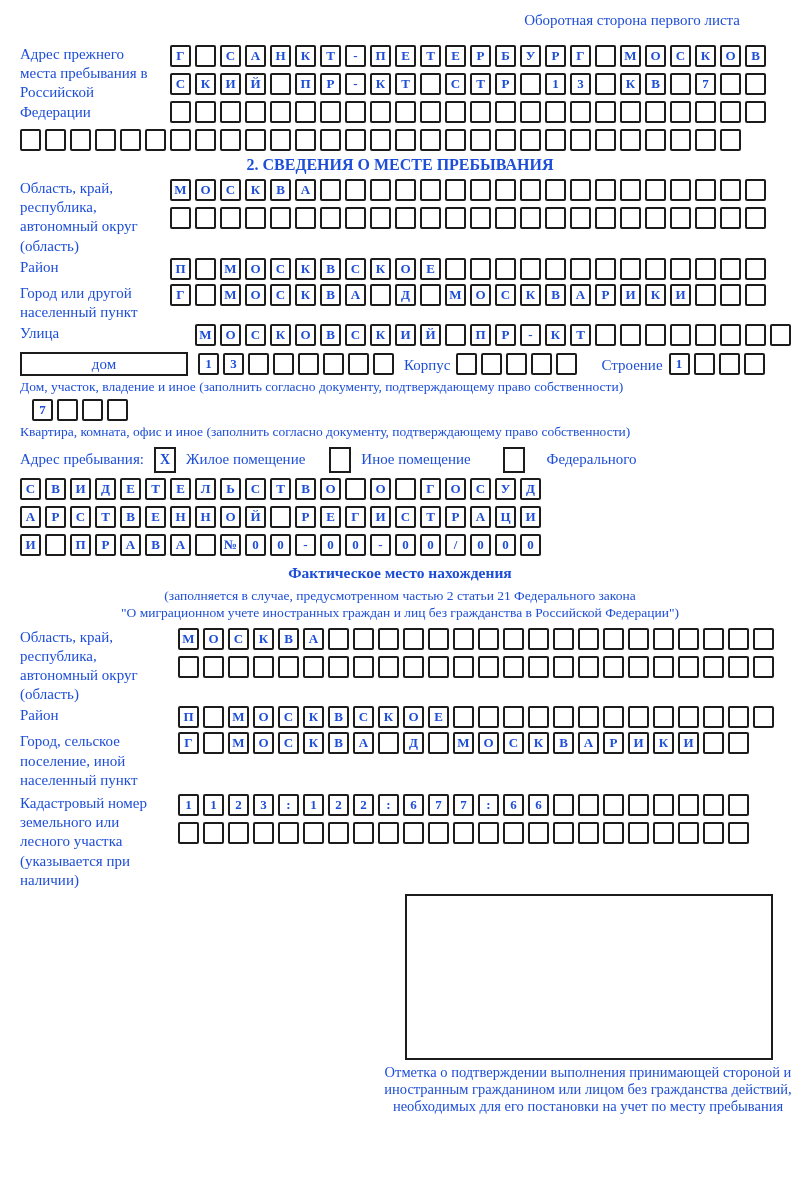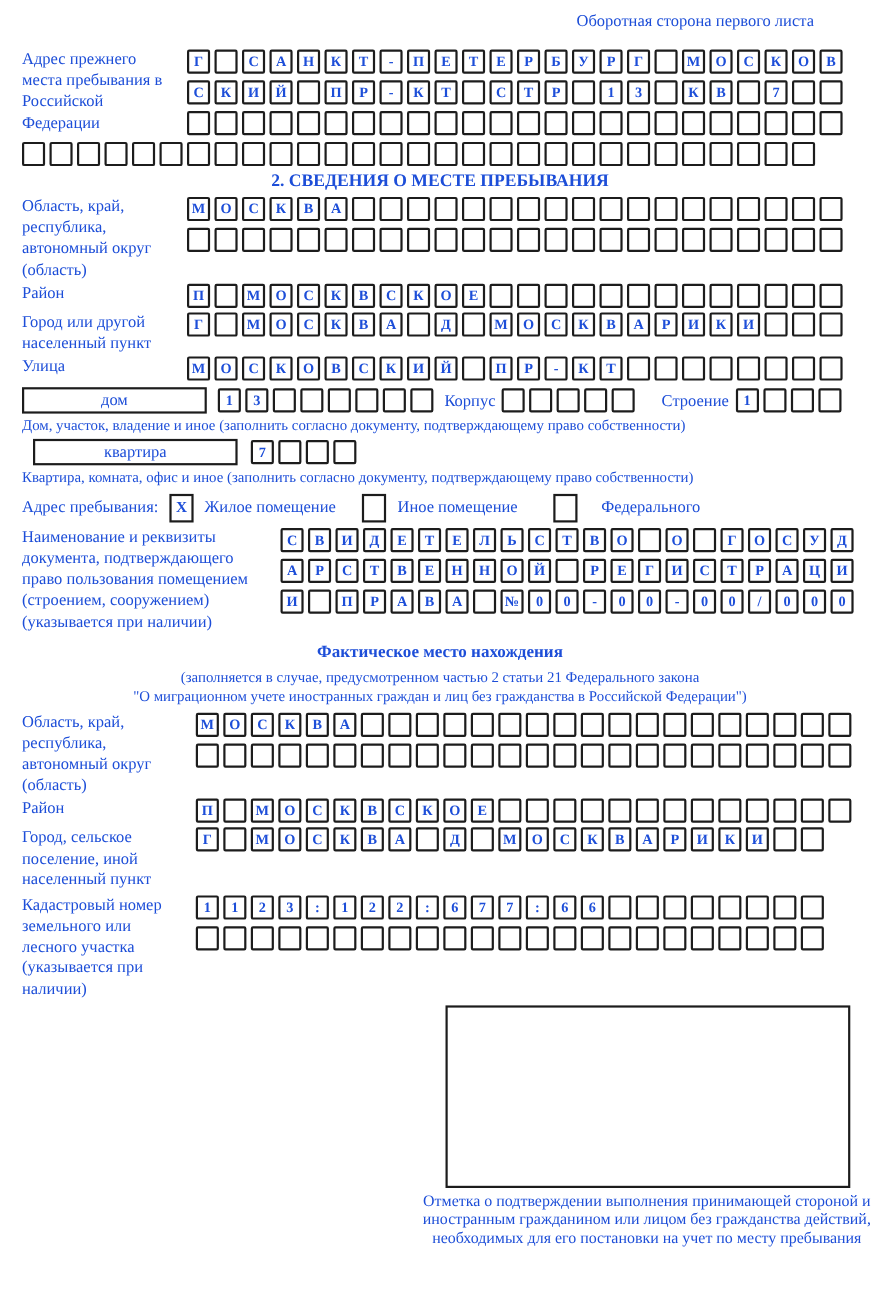--- a/index.html
+++ b/index.html
@@ -280,21 +280,21 @@
         <div class="cell">Р</div>
         <div class="cell">И</div>
         <div class="cell">К</div>
         <div class="cell">И</div>
         <div class="cell"></div>
         <div class="cell"></div>
         <div class="cell"></div>
       </div>
   </div>
 
-  <div class="field" style="margin-top:2px;">
+  <div class="field" style="margin-top:2px;gap:25px;">
     <div class="field-label">Улица</div>
     <div class="cells">
         <div class="cell">М</div>
         <div class="cell">О</div>
         <div class="cell">С</div>
         <div class="cell">К</div>
         <div class="cell">О</div>
         <div class="cell">В</div>
         <div class="cell">С</div>
         <div class="cell">К</div>
@@ -341,42 +341,40 @@
     <div class="cells">
         <div class="cell">1</div>
         <div class="cell"></div>
         <div class="cell"></div>
         <div class="cell"></div>
       </div>
   </div>
   <div class="caption" style="margin-top:3px;">Дом, участок, владение и иное (заполнить согласно документу, подтверждающему право собственности)</div>
 
   <div style="display:flex; align-items:center; margin-top:3px;">
-    <div class="labelbox" style="width:186px; margin-left:10px;">квартира</div>
     <div class="cells" style="margin-left:12px;">
         <div class="cell">7</div>
         <div class="cell"></div>
         <div class="cell"></div>
         <div class="cell"></div>
       </div>
   </div>
   <div class="caption" style="margin-top:3px;">Квартира, комната, офис и иное (заполнить согласно документу, подтверждающему право собственности)</div>
 
   <div class="stay-row" style="margin-top:6px;">
     <span>Адрес пребывания:</span>
     <div class="checkbox">X</div>
     <span>Жилое помещение</span>
     <div class="checkbox" style="margin-left:14px;"></div>
     <span>Иное помещение</span>
     <div class="checkbox" style="margin-left:22px;"></div>
     <span style="margin-left:12px;">Федерального</span>
   </div>
 
   <div class="field" style="margin-top:5px;">
-    <div class="field-label wide">Наименование и реквизиты документа, подтверждающего право пользования помещением (строением, сооружением) (указывается при наличии)</div>
     <div class="cellcol">
       <div class="cells">
           <div class="cell">С</div>
           <div class="cell">В</div>
           <div class="cell">И</div>
           <div class="cell">Д</div>
           <div class="cell">Е</div>
           <div class="cell">Т</div>
           <div class="cell">Е</div>
           <div class="cell">Л</div>

